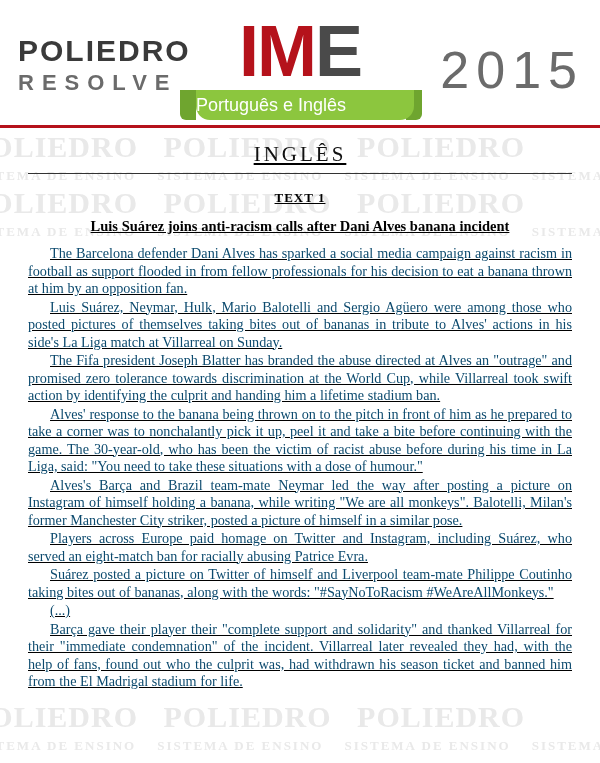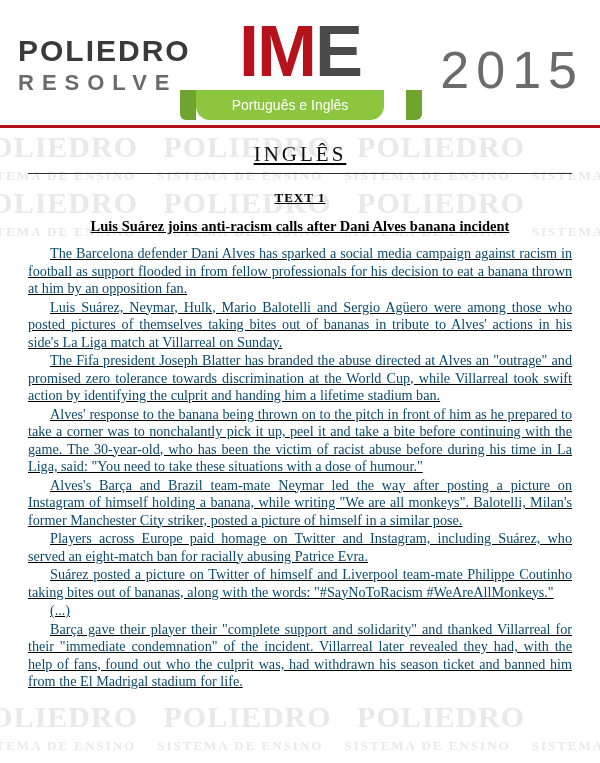--- a/index.html
+++ b/index.html
@@ -79,28 +79,27 @@
     font-weight: bold;
     letter-spacing: -2px;
     line-height: 78px;
     color: #b5121b;
   }
   .ime-text .e-dark { color: #4a4a4a; }
   .subject-ribbon {
     position: absolute;
     left: 196px;
     top: 90px;
-    width: 188px;
+    width: 218px;
     height: 30px;
     background: #8cc63e;
     border-radius: 0 0 14px 14px;
     color: #ffffff;
     font-family: "Liberation Sans", sans-serif;
-    font-size: 14px;
-    text-align: center;
+    font-size: 18px;
     line-height: 30px;
   }
   .ribbon-left, .ribbon-right {
     position: absolute;
     top: 90px;
     width: 16px; height: 30px;
     background: #6fa52f;
   }
   .ribbon-left { left: 180px; border-radius: 0 0 0 6px; }
   .ribbon-right { left: 406px; border-radius: 0 0 6px 0; }

